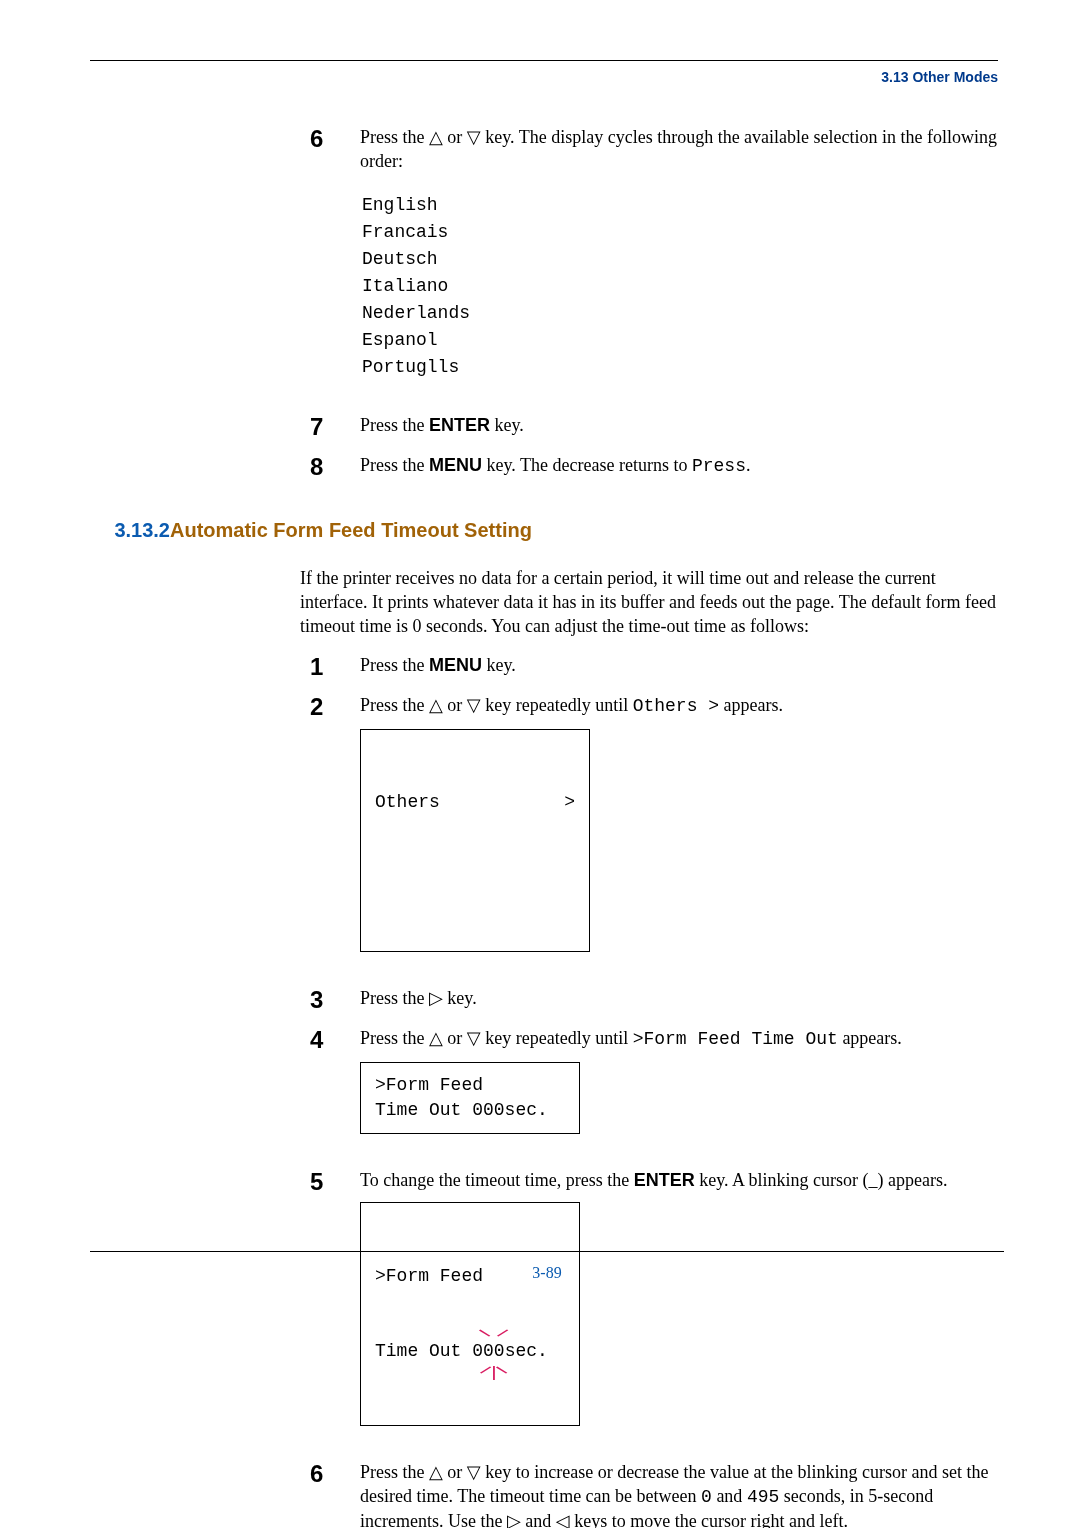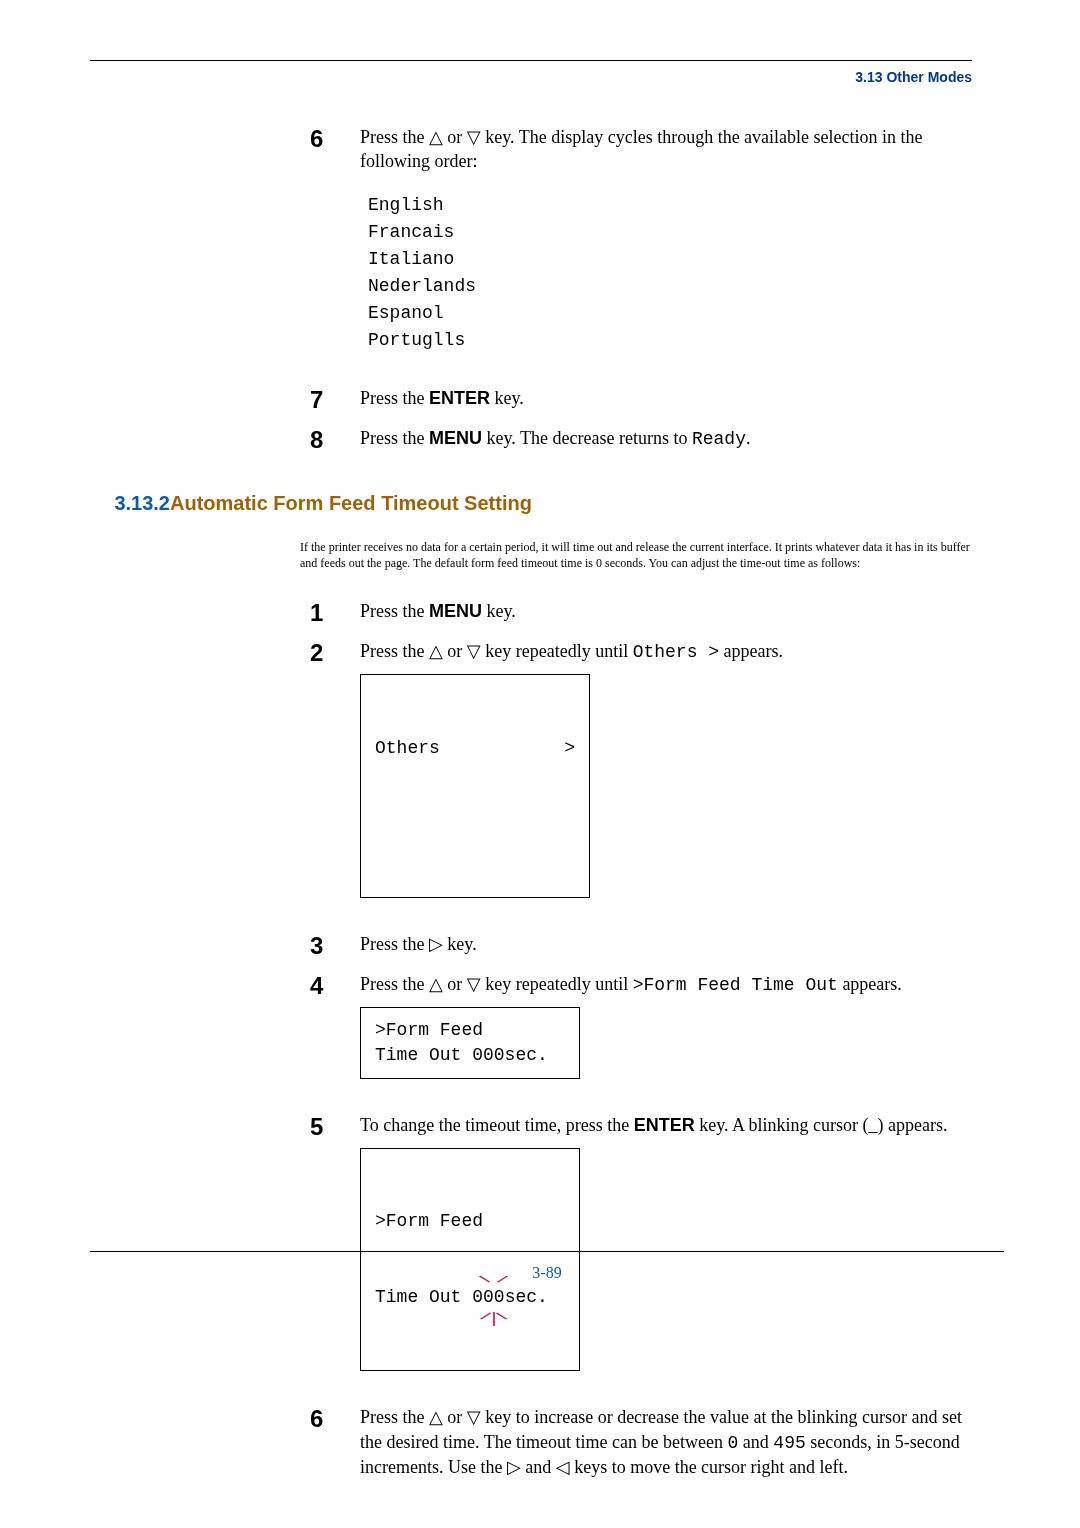--- a/index.html
+++ b/index.html
@@ -1,31 +1,31 @@
 <!DOCTYPE html>
 <html><head>
 <meta charset="utf-8">
 <style>
   * { box-sizing: border-box; margin: 0; padding: 0; }
   html, body { width: 1080px; height: 1528px; background: #fff; font-family: "Times New Roman", Times, serif; color: #000; }
-  .page { width: 1080px; height: 1332px; padding: 60px 108px 50px 90px; position: relative; }
+  .page { width: 1080px; height: 1332px; padding: 60px 82px 50px 90px; position: relative; }
   .top-rule { border-top: 1px solid #000; margin-bottom: 8px; }
   .header-right { text-align: right; font-family: Arial, Helvetica, sans-serif; font-size: 14px; font-weight: bold; color: #003a8c; margin-bottom: 40px; }
   .step { display: flex; align-items: flex-start; margin-bottom: 14px; }
   .step-num { width: 60px; flex-shrink: 0; font-family: Arial, Helvetica, sans-serif; font-size: 24px; font-weight: bold; text-align: left; padding-left: 10px; line-height: 1; padding-top: 2px; }
   .step-body { flex: 1; font-size: 18px; line-height: 1.35; }
   .step-body .key { font-family: Arial, Helvetica, sans-serif; font-weight: bold; }
   .mono { font-family: "Courier New", Courier, monospace; font-size: 18px; }
   .lang-list { margin: 18px 0 18px 60px; }
   .lang-list div { font-family: "Courier New", Courier, monospace; font-size: 18px; line-height: 1.5; }
   .content-col { margin-left: 210px; }
   .section-row { display: flex; align-items: baseline; margin: 40px 0 24px 0; text-align: right; }
   .section-num { width: 80px; font-family: Arial, Helvetica, sans-serif; font-size: 20px; font-weight: bold; color: #0b5bb0; }
   .section-title { font-family: Arial, Helvetica, sans-serif; font-size: 20px; font-weight: bold; color: #a16207; }
-  .intro { font-size: 12px; line-height: 1.35; margin-bottom: 28px; }
+  .intro { font-size: 18px; line-height: 1.35; margin-bottom: 15px; }
   .lcd { border: 1px solid #000; padding: 10px 14px; margin: 10px 0 20px 0; display: inline-block; min-width: 220px; font-family: "Courier New", Courier, monospace; font-size: 18px; line-height: 1.4; white-space: pre; }
   .lcd-row { display: flex; justify-content: space-between; gap: 32px; }
   .tri { font-family: Arial, sans-serif; }
   .cursor-wrap { display: inline-block; position: relative; }
   .tick { position: absolute; font-size: 14px; font-weight: bold; line-height: 1; }
   .tick.red { color: #d81b60; }
   .tick.tl { top: -12px; left: -2px; transform: rotate(-30deg); }
   .tick.tr { top: -12px; right: -2px; transform: rotate(30deg); }
   .tick.bl { bottom: -14px; left: -2px; transform: rotate(30deg); }
   .tick.br { bottom: -14px; right: -2px; transform: rotate(-30deg); }
@@ -40,42 +40,43 @@
 <div class="page">
   <div class="top-rule"></div>
   <div class="header-right">3.13 Other Modes</div>
 
   <div class="content-col">
 
     <div class="step">
       <div class="step-num">6</div>
       <div class="step-body">
         <span>Press the </span><span class="tri">△</span><span> or </span><span class="tri">▽</span><span> key. The display cycles through the available selection in the following order:</span>
-        <div class="lang-list" style="margin-left:8px;">
+        <div class="lang-list" style="margin-left:2px;">
           <div>English</div>
           <div>Francais</div>
+          <div>Deutsch</div>
           <div>Italiano</div>
           <div>Nederlands</div>
           <div>Espanol</div>
           <div>Portuglls</div>
         </div>
       </div>
     </div>
 
     <div class="step">
       <div class="step-num">7</div>
       <div class="step-body">
         <span>Press the </span><span class="key">ENTER</span><span> key.</span>
       </div>
     </div>
 
     <div class="step">
       <div class="step-num">8</div>
       <div class="step-body">
-        <span>Press the </span><span class="key">MENU</span><span> key. The decrease returns to </span><span class="mono">Ready</span><span>.</span>
+        <span>Press the </span><span class="key">MENU</span><span> key. The decrease returns to </span><span class="mono">Press</span><span>.</span>
       </div>
     </div>
 
   </div>
 
   <div class="section-row">
     <div class="section-num">3.13.2</div>
     <div class="section-title">Automatic Form Feed Timeout Setting</div>
   </div>
 

